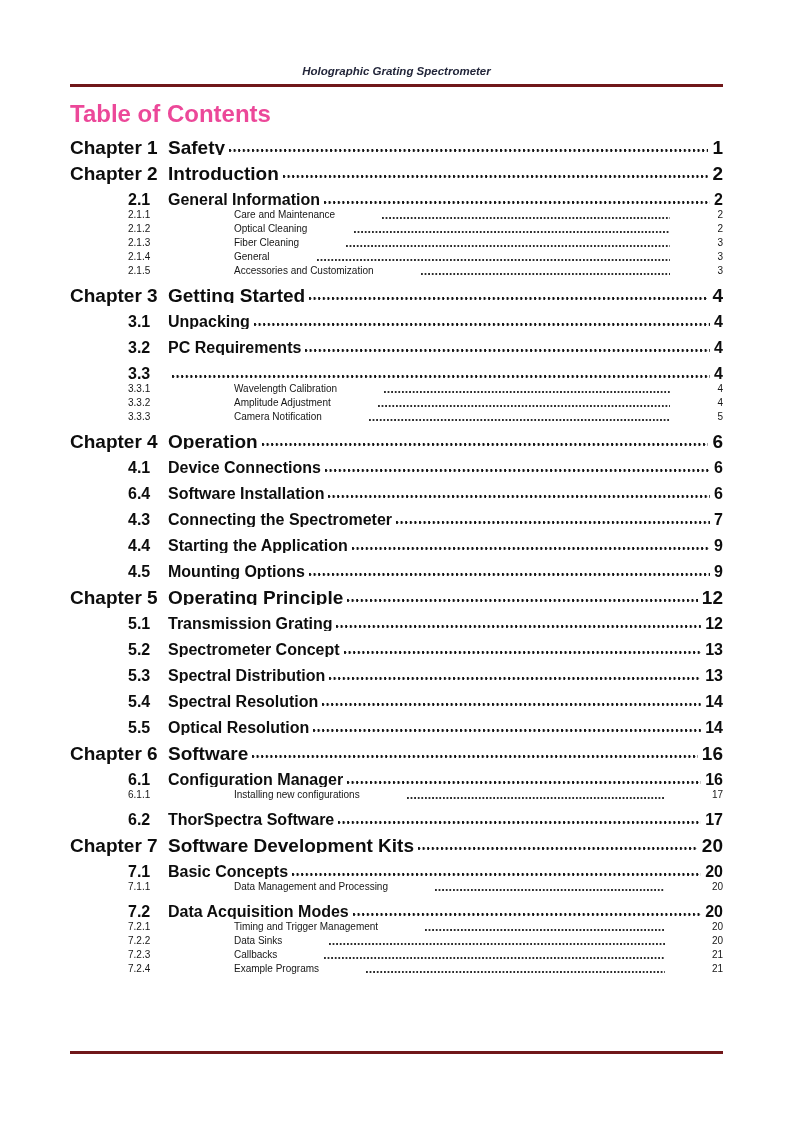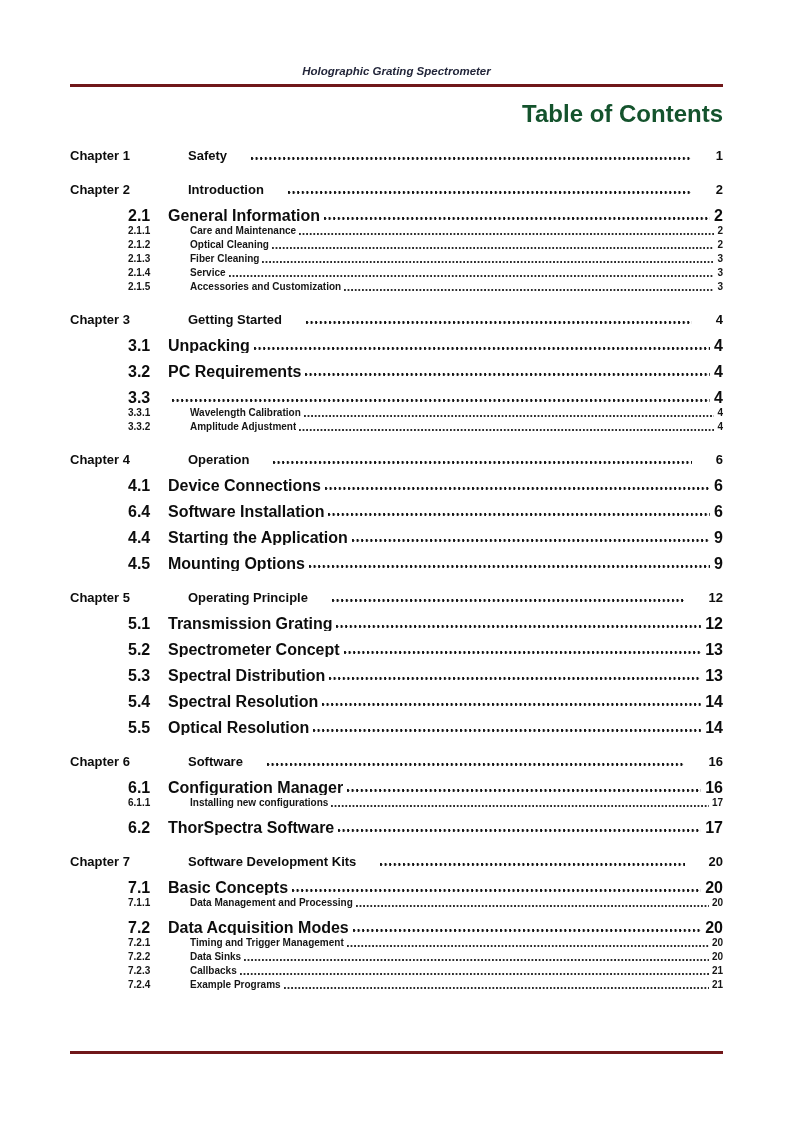--- a/index.html
+++ b/index.html
@@ -22,25 +22,25 @@
     line-height: 15px;
     text-align: center;
   }
   .header-rule {
     margin-top: 5px;
     height: 2.5px;
     background: #701719;
   }
   h1.doc-title {
     margin: 12px 0 2px 0;
-    text-align: right;
+    text-align: left;
     font-size: 24px;
     line-height: 30px;
     font-weight: 700;
-    color: #14532d;
+    color: #ec4899;
   }
   .toc { width: 100%; }
   .row {
     display: flex;
     align-items: baseline;
     white-space: nowrap;
   }
   .row .num { flex: 0 0 auto; }
   .row .ttl { flex: 0 1 auto; overflow: hidden; }
   .row .leader {
@@ -49,41 +49,41 @@
     height: 2.5px;
     margin: 0 4px 3px 4px;
     background-image: radial-gradient(circle at 1.1px 1.2px, #111111 1.05px, rgba(0,0,0,0) 1.35px);
     background-size: 4.6px 2.5px;
     background-repeat: repeat-x;
     background-position: left bottom;
   }
   .row .pg { flex: 0 0 auto; text-align: right; }
   .lvl1 {
     font-weight: 700;
-    font-size: 13px;
+    font-size: 19px;
     line-height: 15px;
-    margin-top: 19px;
-    gap: 20px;
+    margin-top: 11px;
   }
   .lvl1 .num { width: 98px; }
   .lvl2 {
     font-weight: 700;
     font-size: 16px;
     line-height: 15px;
     margin-top: 11px;
     padding-left: 58px;
   }
   .lvl2 .num { width: 40px; }
   .lvl3 {
-    font-weight: 700;
+    font-weight: 400;
     font-size: 10px;
     line-height: 12px;
     margin-top: 2px;
     padding-left: 58px;
     color: #161616;
+    gap: 44px;
   }
   .lvl3 .num { width: 62px; }
   .lvl3 .leader {
     height: 2px;
     margin: 0 3px 2px 3px;
     background-image: radial-gradient(circle at 0.9px 1px, #2b2b2b 0.8px, rgba(0,0,0,0) 1.05px);
     background-size: 3.6px 2px;
   }
   .footer-rule {
     position: absolute;
@@ -135,21 +135,21 @@
     <span class="pg">2</span>
   </div>
       <div class="row lvl3">
     <span class="num">2.1.3</span>
     <span class="ttl">Fiber Cleaning</span>
     <span class="leader"></span>
     <span class="pg">3</span>
   </div>
       <div class="row lvl3">
     <span class="num">2.1.4</span>
-    <span class="ttl">Service</span>
+    <span class="ttl">General</span>
     <span class="leader"></span>
     <span class="pg">3</span>
   </div>
       <div class="row lvl3">
     <span class="num">2.1.5</span>
     <span class="ttl">Accessories and Customization</span>
     <span class="leader"></span>
     <span class="pg">3</span>
   </div>
       <div class="row lvl1">
@@ -180,39 +180,51 @@
     <span class="ttl">Wavelength Calibration</span>
     <span class="leader"></span>
     <span class="pg">4</span>
   </div>
       <div class="row lvl3">
     <span class="num">3.3.2</span>
     <span class="ttl">Amplitude Adjustment</span>
     <span class="leader"></span>
     <span class="pg">4</span>
   </div>
+      <div class="row lvl3">
+    <span class="num">3.3.3</span>
+    <span class="ttl">Camera Notification</span>
+    <span class="leader"></span>
+    <span class="pg">5</span>
+  </div>
       <div class="row lvl1">
     <span class="num">Chapter 4</span>
     <span class="ttl">Operation</span>
     <span class="leader"></span>
     <span class="pg">6</span>
   </div>
       <div class="row lvl2">
     <span class="num">4.1</span>
     <span class="ttl">Device Connections</span>
     <span class="leader"></span>
     <span class="pg">6</span>
   </div>
       <div class="row lvl2">
     <span class="num">6.4</span>
     <span class="ttl">Software Installation</span>
     <span class="leader"></span>
     <span class="pg">6</span>
   </div>
       <div class="row lvl2">
+    <span class="num">4.3</span>
+    <span class="ttl">Connecting the Spectrometer</span>
+    <span class="leader"></span>
+    <span class="pg">7</span>
+  </div>
+      <div class="row lvl2">
     <span class="num">4.4</span>
     <span class="ttl">Starting the Application</span>
     <span class="leader"></span>
     <span class="pg">9</span>
   </div>
       <div class="row lvl2">
     <span class="num">4.5</span>
     <span class="ttl">Mounting Options</span>
     <span class="leader"></span>
     <span class="pg">9</span>

